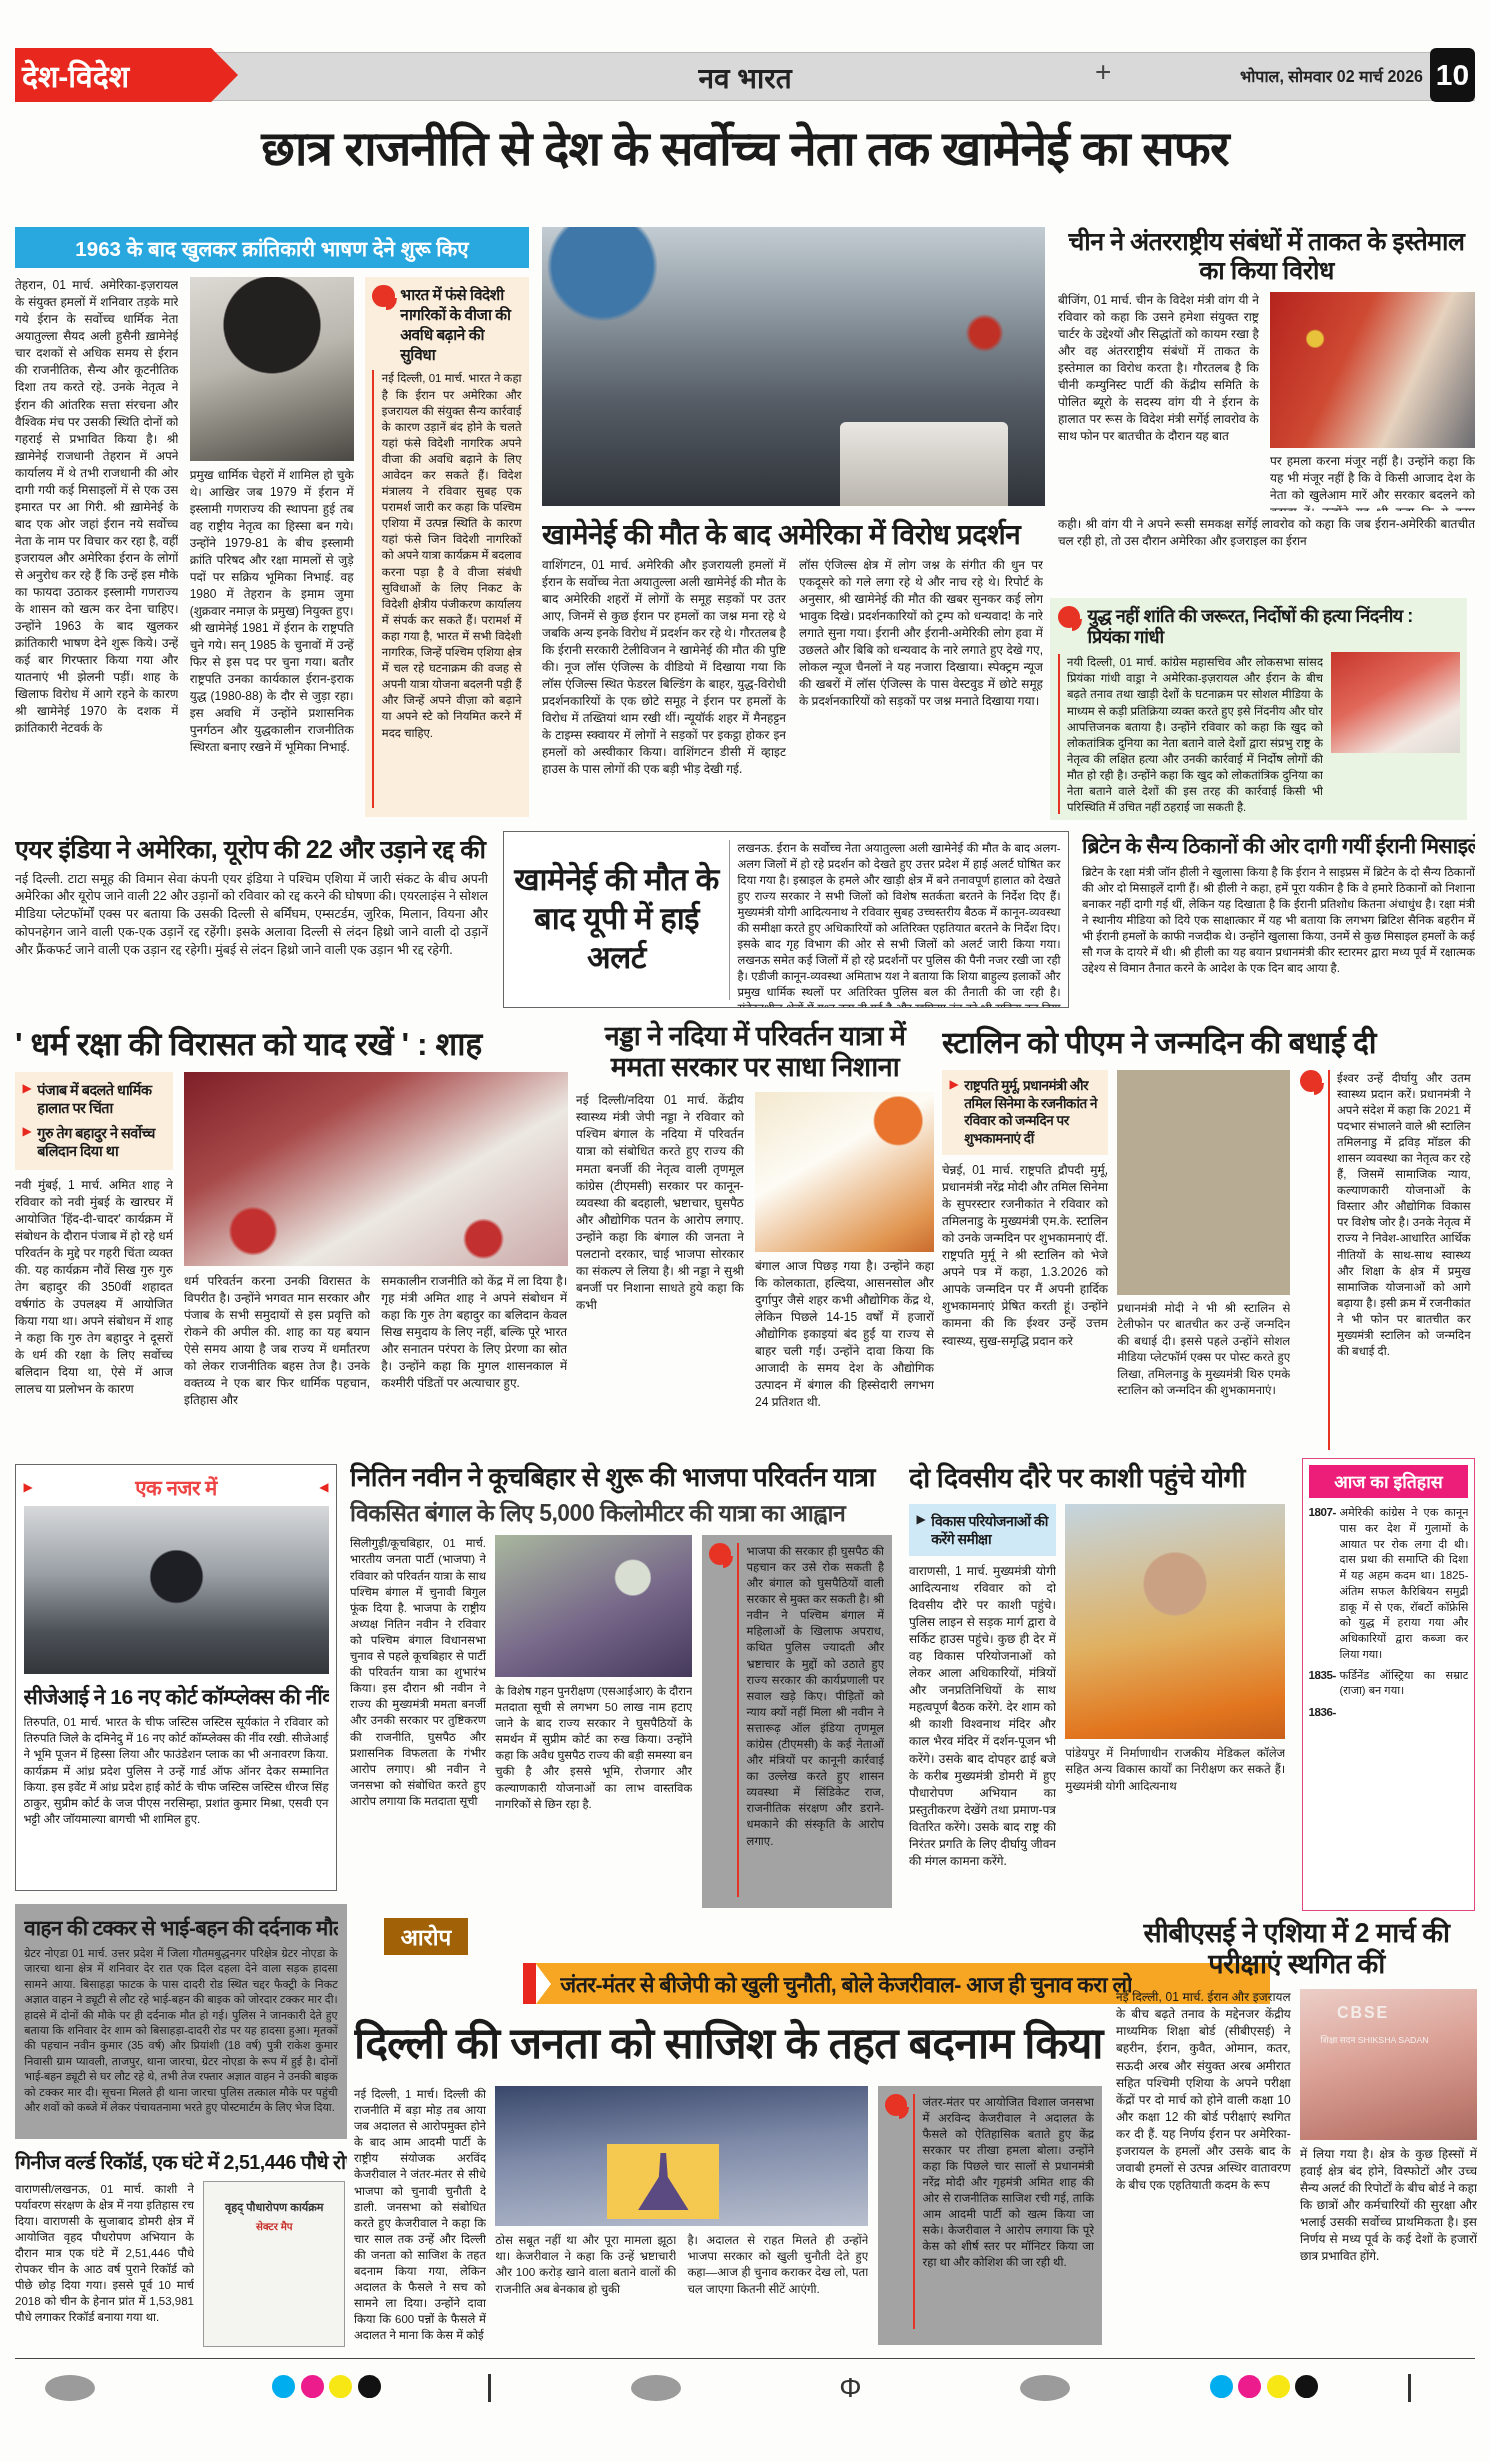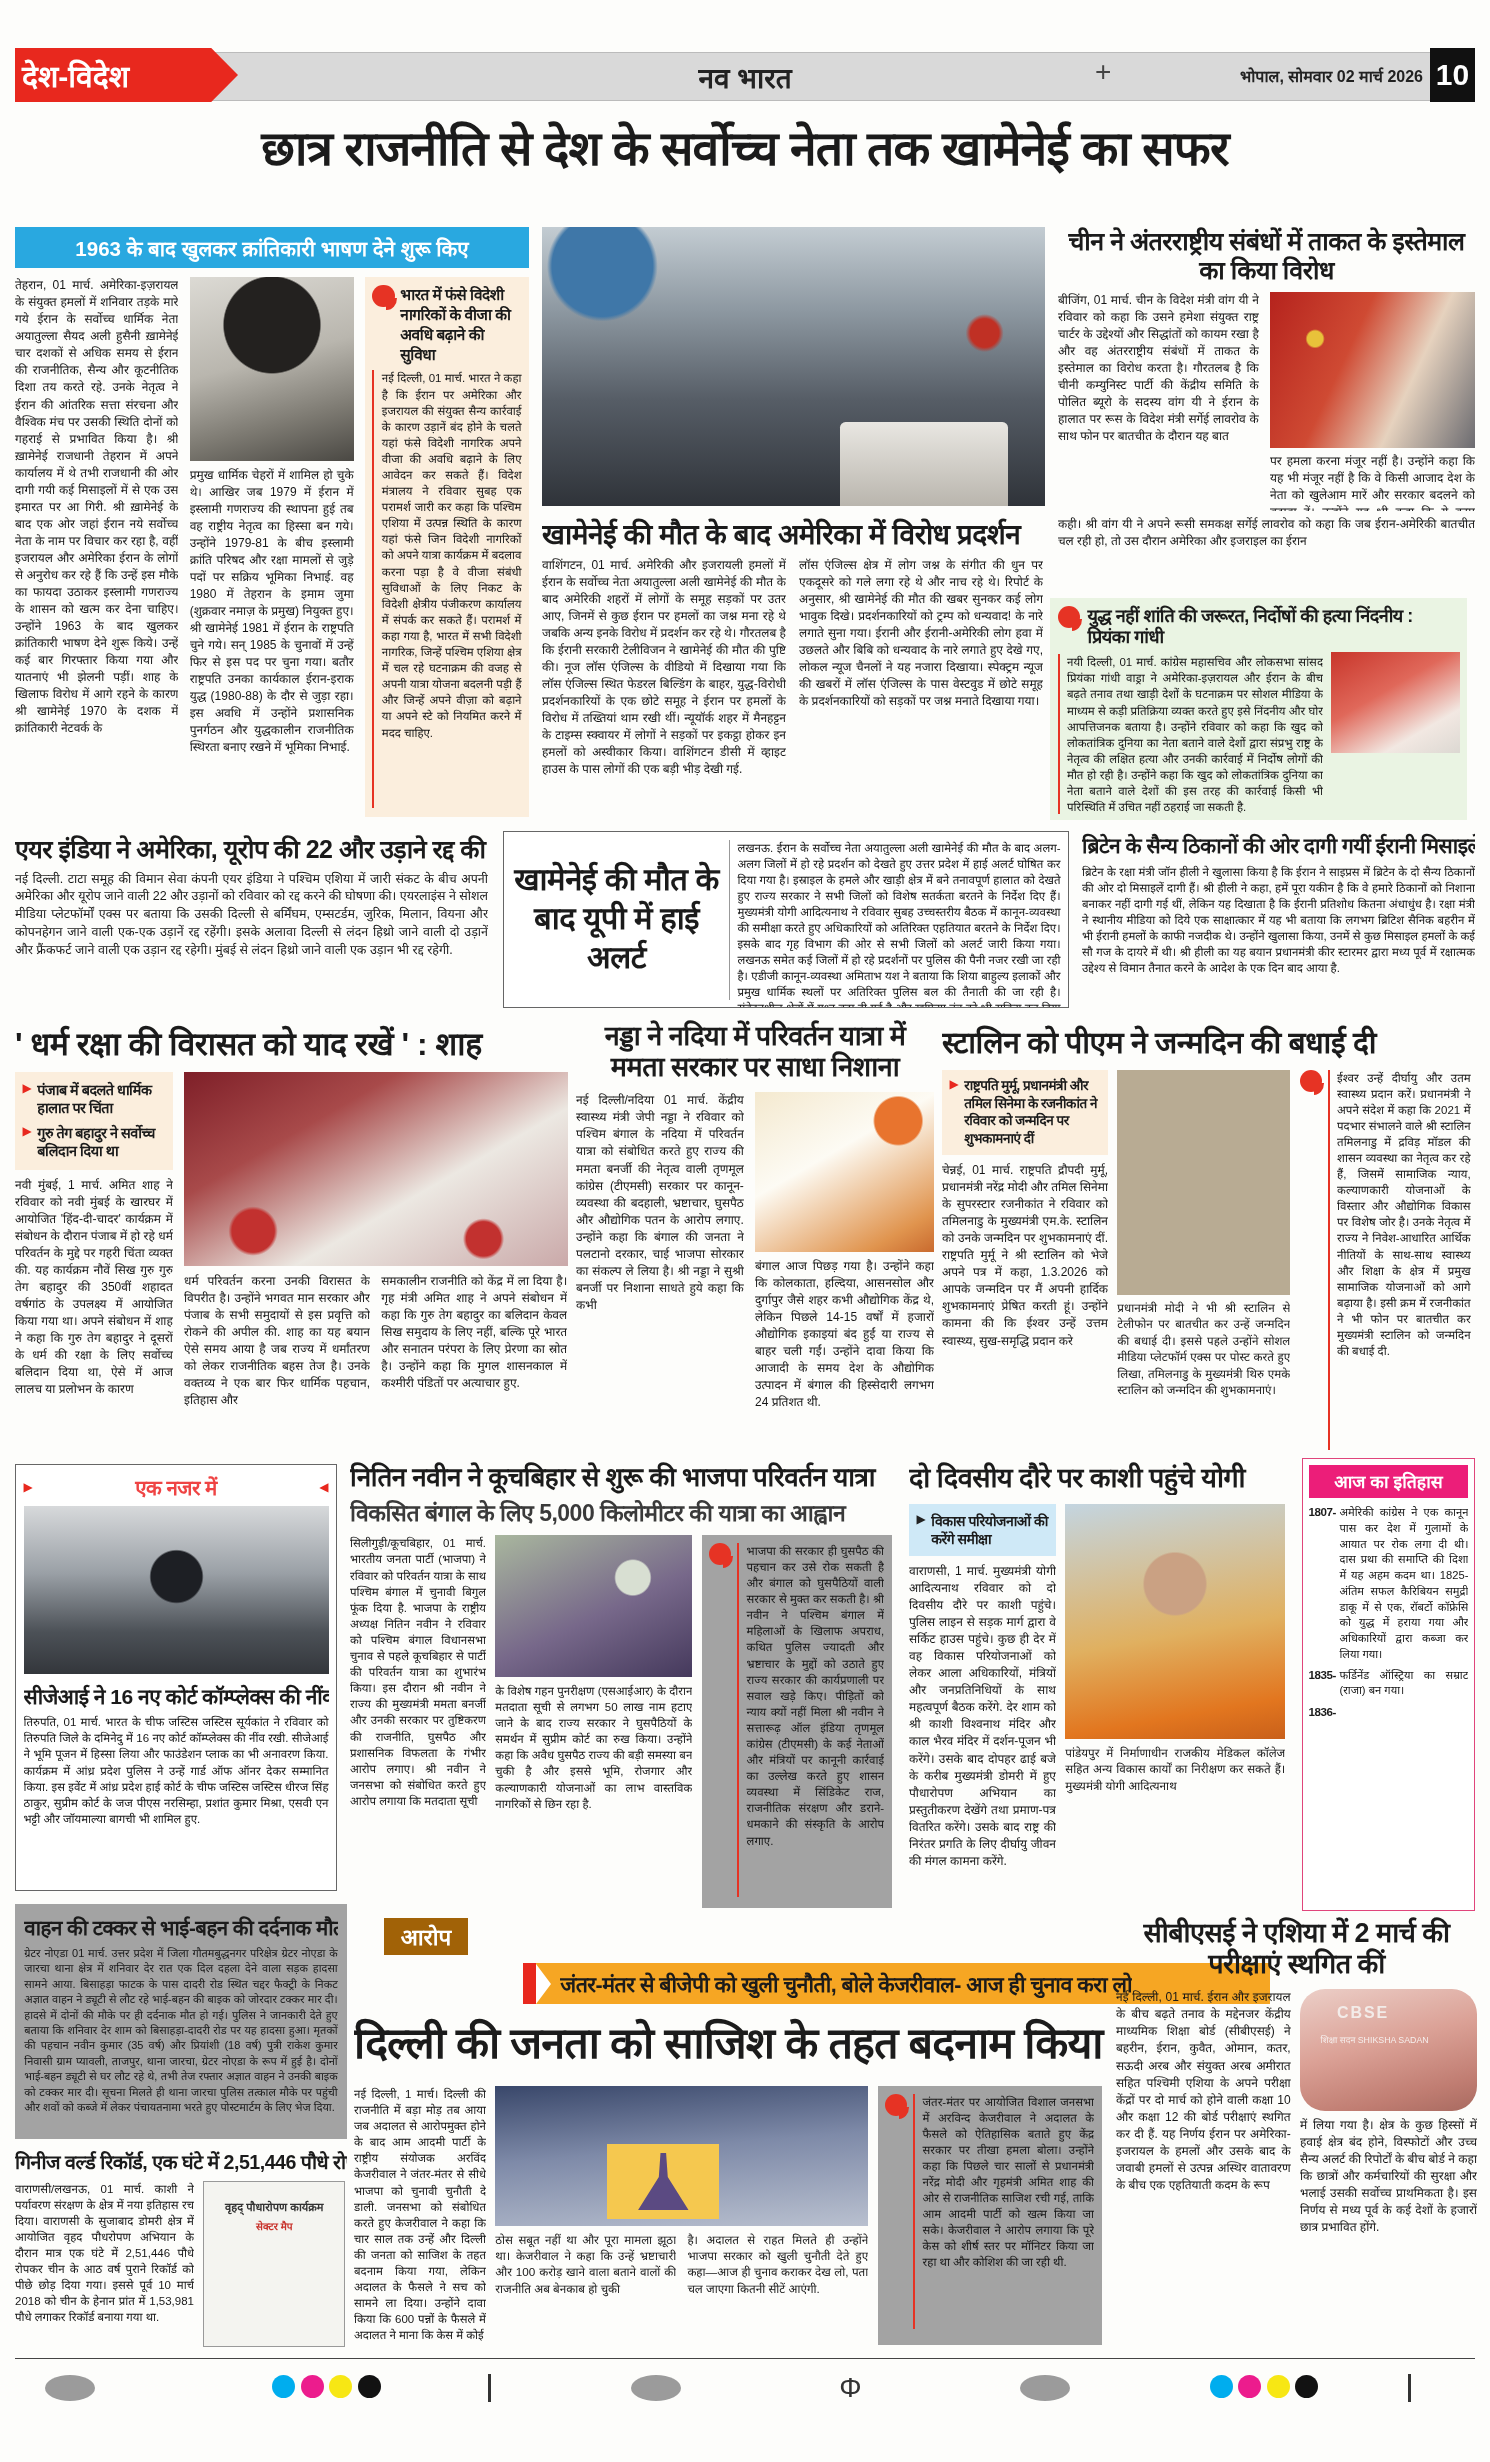--- a/index.html
+++ b/index.html
@@ -11,21 +11,21 @@
   .hd{font-weight:bold;color:#1b1b1b;letter-spacing:-0.5px;}
   .nowrap{white-space:nowrap;overflow:hidden;}
   .ph{position:relative;overflow:hidden;}
   .cap{font-size:11.7px;line-height:1.4;text-align:justify;overflow:hidden;}
   
   .bar{background:#d9d9d9;border-top:0.9px solid #bbb;border-bottom:0.9px solid #bbb;}
   .badge{background:#e8281e;color:#fff;font-weight:bold;font-size:30px;
          display:flex;align-items:center;padding-left:7px;
          clip-path:polygon(0 0,88% 0,100% 50%,88% 100%,0 100%);}
   .pageno{background:#111;color:#fff;font-weight:bold;font-size:30px;
-          display:flex;align-items:center;justify-content:center;}
+          display:flex;align-items:center;justify-content:center;border-radius:6px;}
   
   .qm{display:inline-block;width:22.4px;height:22.4px;background:#e63324;border-radius:50%;position:relative;flex:none;}
   .qm::after{content:"";position:absolute;left:14px;top:13px;width:10.2px;height:12px;background:#e63324;
              border-radius:0 0 100% 0;}
   .redline{border-left:2.8px solid #e63324;padding-left:7.5px;}
   .beige{background:#fbeedd;}
   .green{background:#eaf4e3;}
   .grey{background:#a3a3a3;}
   .bluebox{background:#cfe9f7;}
   .tri{color:#e8281e;font-size:12px;}
@@ -300,22 +300,22 @@
       <div class="bts redline" style="height:235px;">जंतर-मंतर पर आयोजित विशाल जनसभा में अरविन्द केजरीवाल ने अदालत के फैसले को ऐतिहासिक बताते हुए केंद्र सरकार पर तीखा हमला बोला। उन्होंने कहा कि पिछले चार सालों से प्रधानमंत्री नरेंद्र मोदी और गृहमंत्री अमित शाह की ओर से राजनीतिक साजिश रची गई, ताकि आम आदमी पार्टी को खत्म किया जा सके। केजरीवाल ने आरोप लगाया कि पूरे केस को शीर्ष स्तर पर मॉनिटर किया जा रहा था और कोशिश की जा रही थी.</div>
     </div>
   </div>
 </div>
 
 <div class="abs" style="left:1116px;top:1918px;width:361px;height:427px;">
   <div class="hd" style="font-size:27px;text-align:center;line-height:1.15;">सीबीएसई ने एशिया में 2 मार्च की परीक्षाएं स्थगित कीं</div>
   <div style="display:flex;gap:9.3px;margin-top:9.3px;height:346px;">
     <div class="bt" style="width:175px;height:100%;">नई दिल्ली, 01 मार्च. ईरान और इजरायल के बीच बढ़ते तनाव के मद्देनजर केंद्रीय माध्यमिक शिक्षा बोर्ड (सीबीएसई) ने बहरीन, ईरान, कुवैत, ओमान, कतर, सऊदी अरब और संयुक्त अरब अमीरात सहित पश्चिमी एशिया के अपने परीक्षा केंद्रों पर दो मार्च को होने वाली कक्षा 10 और कक्षा 12 की बोर्ड परीक्षाएं स्थगित कर दी हैं. यह निर्णय ईरान पर अमेरिका-इजरायल के हमलों और उसके बाद के जवाबी हमलों से उत्पन्न अस्थिर वातावरण के बीच एक एहतियाती कदम के रूप</div>
     <div style="width:177px;">
-      <div class="ph" style="width:177px;height:122px;background:
-             linear-gradient(165deg,#eccfc8 0%,#dba196 45%,#c07d72 80%,#a86a60 100%); border-radius: 25px;">
+      <div class="ph" style="width:177px;height:151px;background:
+             linear-gradient(165deg,#eccfc8 0%,#dba196 45%,#c07d72 80%,#a86a60 100%);">
         <div style="position:absolute;left:37px;top:15px;font-weight:bold;font-size:16px;color:#f3ece9;letter-spacing:1.9px;">CBSE</div>
         <div style="position:absolute;left:20.5px;top:45px;font-size:8.8px;color:#f6efed;">शिक्षा सदन SHIKSHA SADAN</div>
       </div>
       <div class="bt" style="margin-top:5.6px;height:186px;">में लिया गया है। क्षेत्र के कुछ हिस्सों में हवाई क्षेत्र बंद होने, विस्फोटों और उच्च सैन्य अलर्ट की रिपोर्टों के बीच बोर्ड ने कहा कि छात्रों और कर्मचारियों की सुरक्षा और भलाई उसकी सर्वोच्च प्राथमिकता है। इस निर्णय से मध्य पूर्व के कई देशों के हजारों छात्र प्रभावित होंगे.</div>
     </div>
   </div>
 </div>
 
 <div class="abs hairline" style="left:15px;top:2358px;width:1460px;"></div>
 <div class="abs" style="left:0;top:2369px;width:1490px;height:37px;display:flex;align-items:center;">

